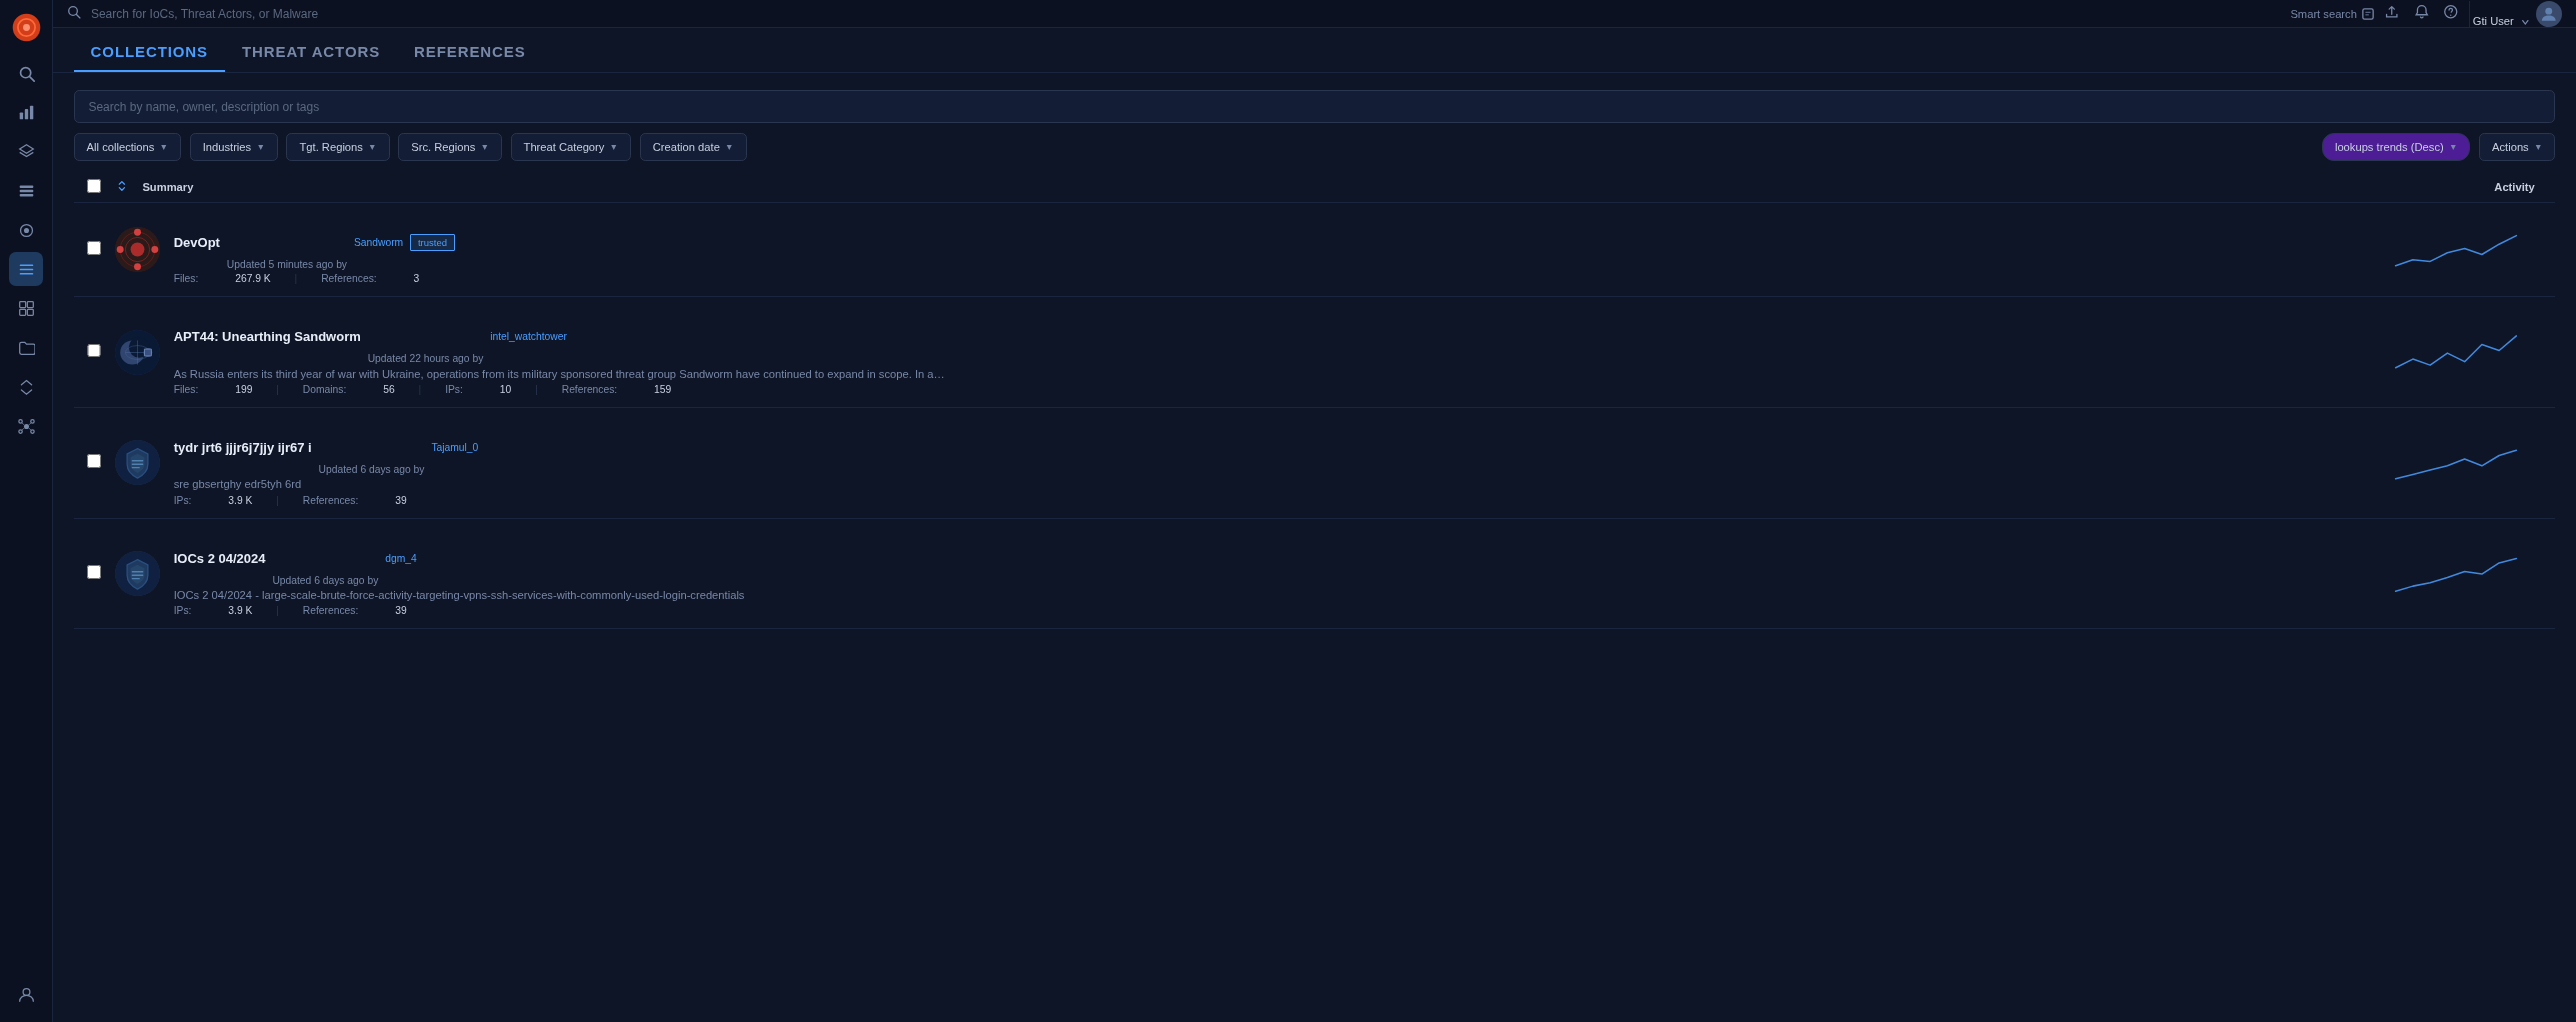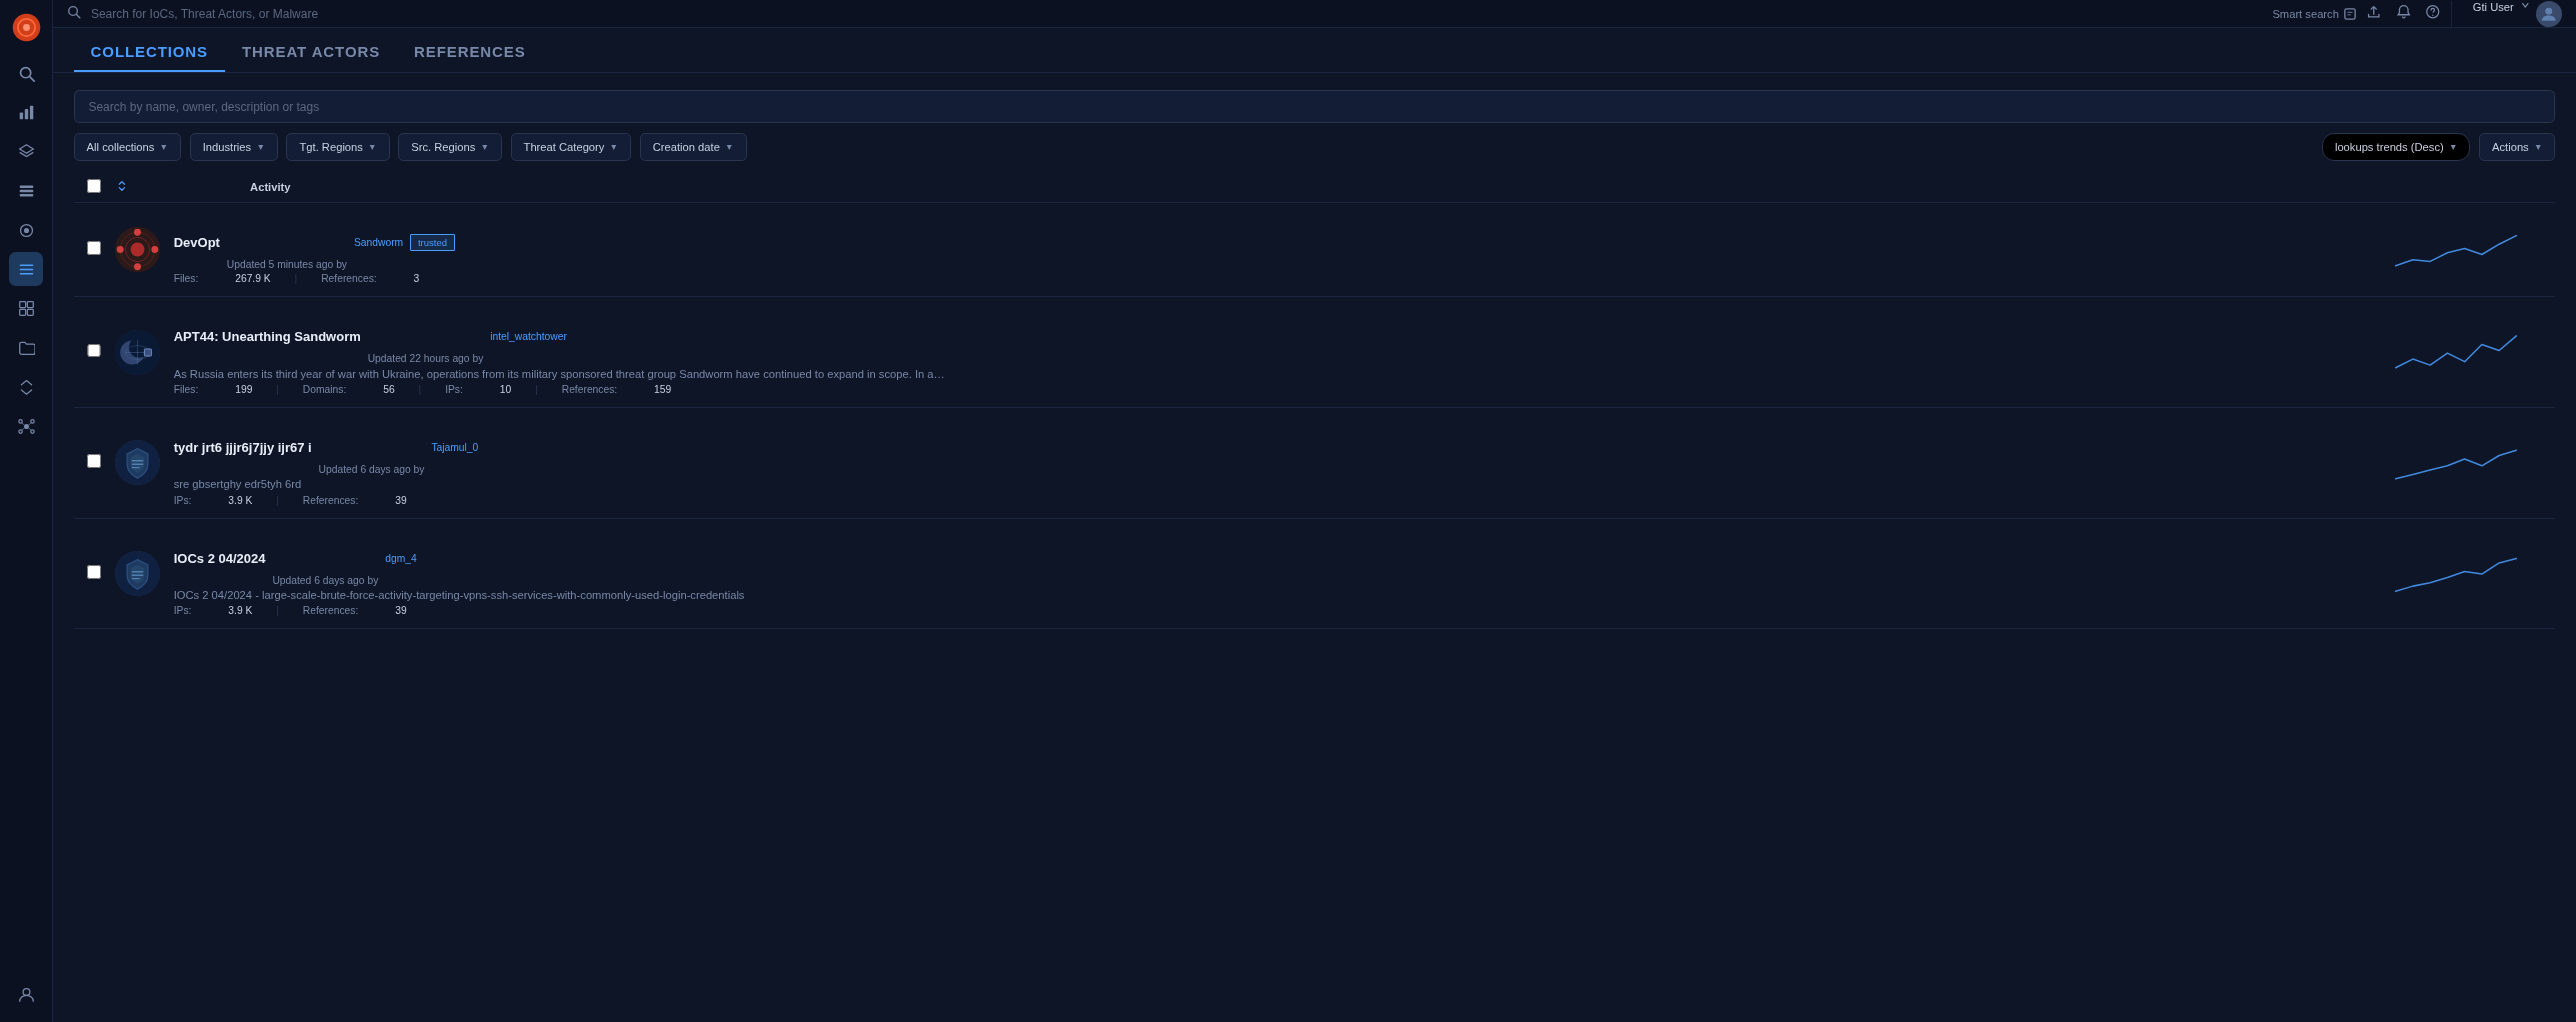--- a/index.html
+++ b/index.html
@@ -86,27 +86,27 @@
       align-items: center;
       gap: 5.2px;
       background: transparent;
       border: none;
       color: #7888a8;
       cursor: pointer;
       font-size: 11.2px;
     }
     .user-section {
       display: flex;
-      align-items: flex-start;
+      align-items: flex-end;
       gap: 6.9px;
       cursor: pointer;
       color: #c8d0e0;
       font-size: 11.2px;
       border-left: 0.9px solid #1a2540;
-      padding-left: 21px;
+      padding-left: 3px;
     }
     .user-avatar {
       width: 26px;
       height: 26px;
       border-radius: 50%;
       background: #3a4a6a;
       display: flex;
       align-items: center;
       justify-content: center;
       font-size: 11.2px;
@@ -177,21 +177,21 @@
       color: #c8d0e0;
       font-size: 11.2px;
       cursor: pointer;
     }
     .filter-chevron { color: #7888a8; font-size: 8.6px; }
     .filter-spacer { flex: 1; }
     .sort-btn {
       display: flex;
       align-items: center;
       gap: 5.2px;
-      background: #000000;
+      background: #4c1d95;
       border: 0.9px solid #2a3550;
       border-radius: 12px;
       padding: 6.9px 12px;
       color: #c8d0e0;
       font-size: 11.2px;
       cursor: pointer;
     }
     .actions-btn {
       display: flex;
       align-items: center;
@@ -518,20 +518,21 @@
 
     <div class="table-header">
       <div class="th-check">
         <input type="checkbox" style="">
       </div>
       <div class="th-arrows">
         <svg width="13.8" height="13.8" viewBox="0 0 16 16" fill="none">
           <path d="M5 6l3-3 3 3M5 10l3 3 3-3" stroke="#4a9eff" stroke-width="1.5" stroke-linecap="round" stroke-linejoin="round"></path>
         </svg>
       </div>
+      <div class="th-summary">Summary</div>
       <div class="th-activity">Activity</div>
     </div>
 
     <div id="collections-list">
         <div class="collection-row">
     <div class="row-check">
       <input type="checkbox" style="">
     </div>
     <div class="row-avatar avatar-devopt">
       <svg width="45" height="45" viewBox="0 0 52 52">

